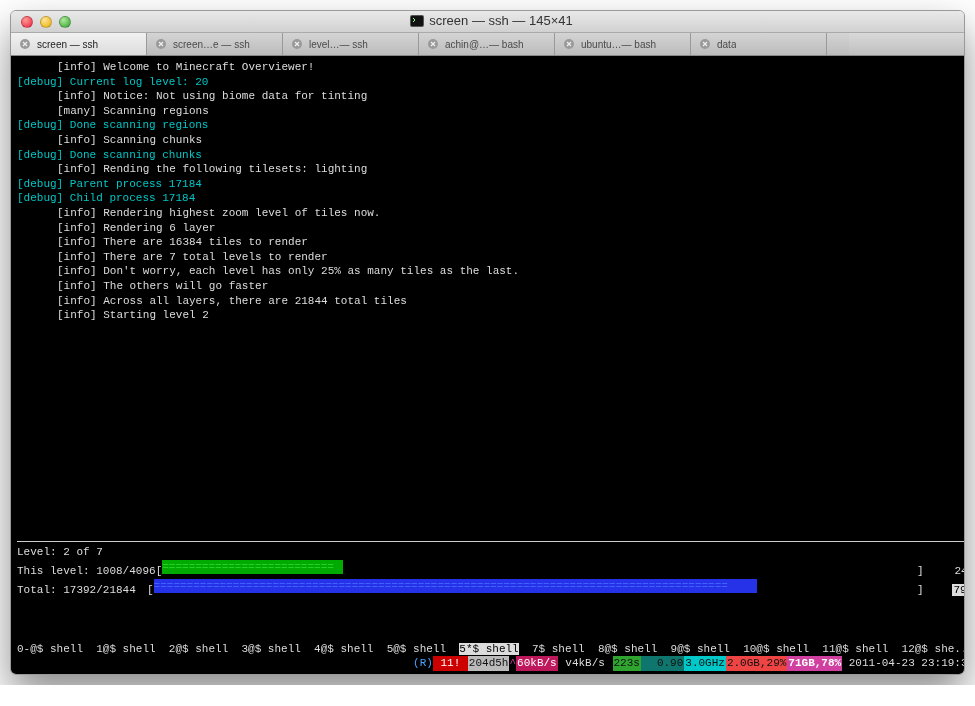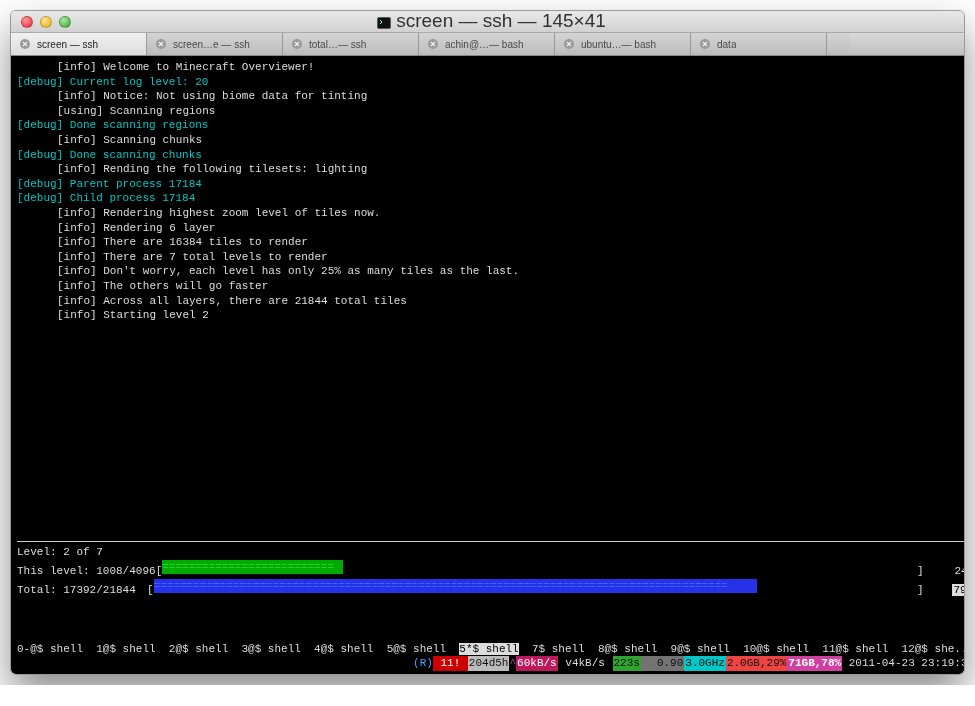--- a/index.html
+++ b/index.html
@@ -38,21 +38,21 @@
     border: 1px solid rgba(0,0,0,0.2);
   }
   .t-close { background: radial-gradient(circle at 35% 30%, #ff9a91, #e24); }
   .t-min   { background: radial-gradient(circle at 35% 30%, #ffe29a, #e8b000); }
   .t-zoom  { background: radial-gradient(circle at 35% 30%, #b1e79c, #2fa52f); }
   .title {
     position: absolute;
     left: 8px; right: 0;
     text-align: center;
     font-family: "Lucida Grande","Helvetica Neue",Arial,sans-serif;
-    font-size: 19px;
+    font-size: 13px;
     color: #333;
     pointer-events: none;
   }
   .title-icon {
     display: inline-block;
     vertical-align: -2px;
     margin-right: 5px;
   }
   .tabbar {
     height: 23px;
@@ -143,21 +143,21 @@
   .statusbar {
     white-space: pre;
     display: flex;
     justify-content: flex-start;
   }
   .sb-seg { padding: 0 1px; }
   .sb-red    { background:#c00; color:#fff; }
   .sb-gray   { background:#bbb; color:#111; }
   .sb-purple { background:#be185d; color:#fff; }
   .sb-grn    { background:#2fa52f; color:#111; }
-  .sb-yel    { background:#737373; color:#111;padding-left:16px; }
+  .sb-yel    { background:#0f766e; color:#111;padding-left:16px; }
   .sb-cyan   { background:#00c8c8; color:#111; }
   .sb-lav    { background:#ef4444; color:#111; }
   .sb-mag    { background:#d040a0; color:#fff;font-weight:bold; }
   .sb-blue   { color:#4aa0ff; }
   .sb-caret  { color:#d040a0; }
 </style>
 </head>
 <body>
 
 <div class="window">
@@ -198,21 +198,21 @@
         </span>
         <span class="tab-label">screen…e — ssh</span>
       </div>
       <div class="tab">
         <span class="close-x">
           <svg viewBox="0 0 10 10">
             <circle cx="5" cy="5" r="5" fill="#9a9a9a"></circle>
             <path d="M3 3 L7 7 M7 3 L3 7" stroke="#eee" stroke-width="1.3"></path>
           </svg>
         </span>
-        <span class="tab-label">total…— ssh</span>
+        <span class="tab-label">level…— ssh</span>
       </div>
       <div class="tab">
         <span class="close-x">
           <svg viewBox="0 0 10 10">
             <circle cx="5" cy="5" r="5" fill="#9a9a9a"></circle>
             <path d="M3 3 L7 7 M7 3 L3 7" stroke="#eee" stroke-width="1.3"></path>
           </svg>
         </span>
         <span class="tab-label">achin@…— bash</span>
       </div>
@@ -236,21 +236,21 @@
       </div>
       <div class="tab-add"></div>
     </div>
 
   <div class="terminal-wrap">
     <div class="terminal">
       <div class="logs" id="logs">
           <div class="row"><span class="tag">[info] Welcome to Minecraft Overviewer!</span></div>
           <div class="row"><span class="debug">[debug] Current log level: 20</span></div>
           <div class="row"><span class="tag">[info] Notice: Not using biome data for tinting</span></div>
-          <div class="row"><span class="tag">[using] Scanning regions</span></div>
+          <div class="row"><span class="tag">[many] Scanning regions</span></div>
           <div class="row"><span class="debug">[debug] Done scanning regions</span></div>
           <div class="row"><span class="tag">[info] Scanning chunks</span></div>
           <div class="row"><span class="debug">[debug] Done scanning chunks</span></div>
           <div class="row"><span class="tag">[info] Rending the following tilesets: lighting</span></div>
           <div class="row"><span class="debug">[debug] Parent process 17184</span></div>
           <div class="row"><span class="debug">[debug] Child process 17184</span></div>
           <div class="row"><span class="tag">[info] Rendering highest zoom level of tiles now.</span></div>
           <div class="row"><span class="tag">[info] Rendering 6 layer</span></div>
           <div class="row"><span class="tag">[info] There are 16384 tiles to render</span></div>
           <div class="row"><span class="tag">[info] There are 7 total levels to render</span></div>

